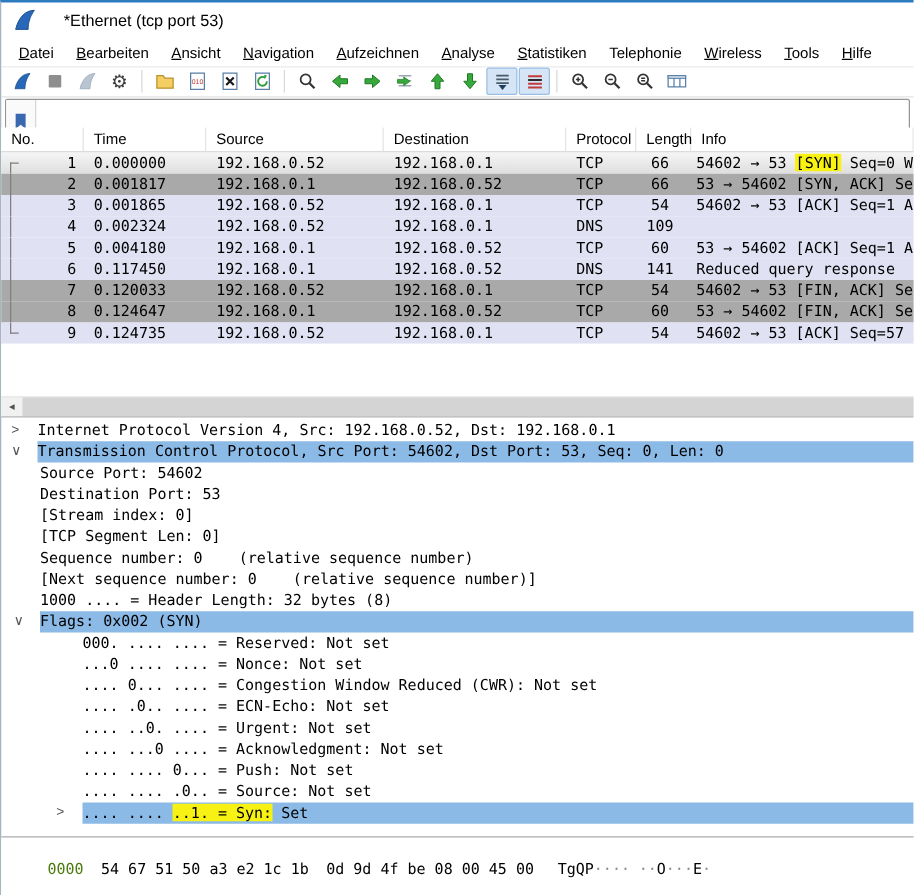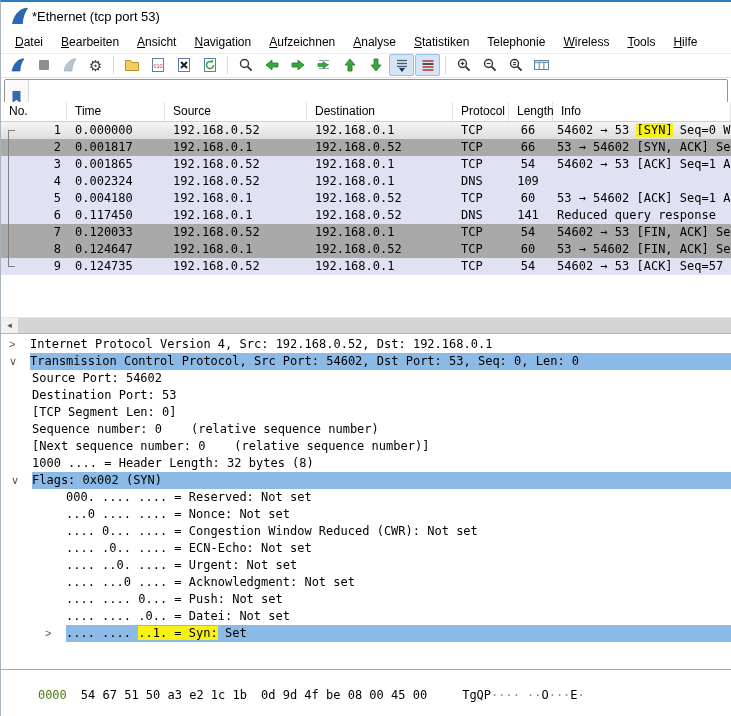--- a/index.html
+++ b/index.html
@@ -1,21 +1,21 @@
 <!DOCTYPE html>
 <html><head>
 <meta charset="utf-8">
 <style>
   *{box-sizing:border-box;margin:0;padding:0}
   html,body{width:731px;height:716px;overflow:hidden;background:#fff}
   body{font-family:"Liberation Sans",sans-serif;color:#000}
   #win{width:731px;height:716px;border-top:2px solid #2E7CC0;border-left:1px solid #A9B4BE;
        display:flex;flex-direction:column;background:#fff}
   
-  .titlebar{height:30px;display:flex;align-items:center;padding-left:9px;gap:2px;font-size:13px}
+  .titlebar{height:30px;display:flex;align-items:center;padding-left:9px;gap:21px;font-size:13px}
   
   .menubar{height:24px;display:flex;align-items:center;font-size:12px;padding-left:5px}
   .mitem{display:inline-block;padding:3px 9px;cursor:default}
   .mitem::first-letter{text-decoration:underline}
   .mitem.no-ul::first-letter{text-decoration:none}
   
   .toolbar{height:26px;display:flex;align-items:center;padding:0 4px;gap:1px;
            border-top:1px solid #ECECEC;border-bottom:1px solid #E2E2E2}
   .tbtn{width:25px;height:22px;display:flex;align-items:center;justify-content:center;border:1px solid transparent}
   .tbtn.pressed{background:#D5E5F5;border:1px solid #9ABFE6;border-radius:2px}
@@ -57,21 +57,21 @@
   .dline{height:17px;line-height:17px;display:flex;white-space:pre}
   .l0{padding-left:6px}.l1{padding-left:8px}.l2{padding-left:42px}
   .chev{width:23px;flex:none;color:#555;font-size:11px;font-family:"Liberation Sans",sans-serif;padding-left:2px}
   .dtext{flex:1;overflow:hidden}
   .sel-blue>.dtext{background:#8CBAE6}
   
   .hexpane{flex:1;border-top:1px solid #ABABAB;padding:4px 0 0 8px;
            font:12px "DejaVu Sans Mono",monospace;white-space:pre;background:#fff}
   .off{color:#4d7c0f}
   .hx{margin-left:14px}
-  .asc{margin-left:35px}
+  .asc{margin-left:19px}
   .ad{color:#8A8A8A}
   .g{margin-left:7px}
   svg{display:block}
 </style>
 </head>
 <body>
 
 <div id="win">
 
   <div class="titlebar">
@@ -339,33 +339,34 @@
   <div class="hscroll">
     <span class="harrow">◂</span>
     <span class="hthumb"></span>
   </div>
 
   <div class="details">
     <div class="dline l0"><span class="chev">&gt;</span><span class="dtext">Internet Protocol Version 4, Src: 192.168.0.52, Dst: 192.168.0.1</span></div>
     <div class="dline l0 sel-blue"><span class="chev">∨</span><span class="dtext">Transmission Control Protocol, Src Port: 54602, Dst Port: 53, Seq: 0, Len: 0</span></div>
     <div class="dline l1"><span class="chev"></span><span class="dtext">Source Port: 54602</span></div>
     <div class="dline l1"><span class="chev"></span><span class="dtext">Destination Port: 53</span></div>
+    <div class="dline l1"><span class="chev"></span><span class="dtext">[Stream index: 0]</span></div>
     <div class="dline l1"><span class="chev"></span><span class="dtext">[TCP Segment Len: 0]</span></div>
     <div class="dline l1"><span class="chev"></span><span class="dtext">Sequence number: 0    (relative sequence number)</span></div>
     <div class="dline l1"><span class="chev"></span><span class="dtext">[Next sequence number: 0    (relative sequence number)]</span></div>
     <div class="dline l1"><span class="chev"></span><span class="dtext">1000 .... = Header Length: 32 bytes (8)</span></div>
     <div class="dline l1 sel-blue"><span class="chev">∨</span><span class="dtext">Flags: 0x002 (SYN)</span></div>
     <div class="dline l2"><span class="chev"></span><span class="dtext">000. .... .... = Reserved: Not set</span></div>
     <div class="dline l2"><span class="chev"></span><span class="dtext">...0 .... .... = Nonce: Not set</span></div>
     <div class="dline l2"><span class="chev"></span><span class="dtext">.... 0... .... = Congestion Window Reduced (CWR): Not set</span></div>
     <div class="dline l2"><span class="chev"></span><span class="dtext">.... .0.. .... = ECN-Echo: Not set</span></div>
     <div class="dline l2"><span class="chev"></span><span class="dtext">.... ..0. .... = Urgent: Not set</span></div>
     <div class="dline l2"><span class="chev"></span><span class="dtext">.... ...0 .... = Acknowledgment: Not set</span></div>
     <div class="dline l2"><span class="chev"></span><span class="dtext">.... .... 0... = Push: Not set</span></div>
-    <div class="dline l2"><span class="chev"></span><span class="dtext">.... .... .0.. = Datei: Not set</span></div>
+    <div class="dline l2"><span class="chev"></span><span class="dtext">.... .... .0.. = Source: Not set</span></div>
     <div class="dline l2 sel-blue"><span class="chev">&gt;</span><span class="dtext"><span>.... .... </span><span class="hl">..1. = Syn:</span><span> Set</span></span></div>
 
   </div>
 
   <div class="hexpane">
     <span class="off">0000</span><span class="hx">54 67 51 50 a3 e2 1c 1b</span><span class="hx">0d 9d 4f be 08 00 45 00</span><span class="asc"><span>TgQP</span><span class="ad">····</span><span class="ad g">··</span><span>O</span><span class="ad">···</span><span>E</span><span class="ad">·</span></span>
   </div>
 
 </div>
 

